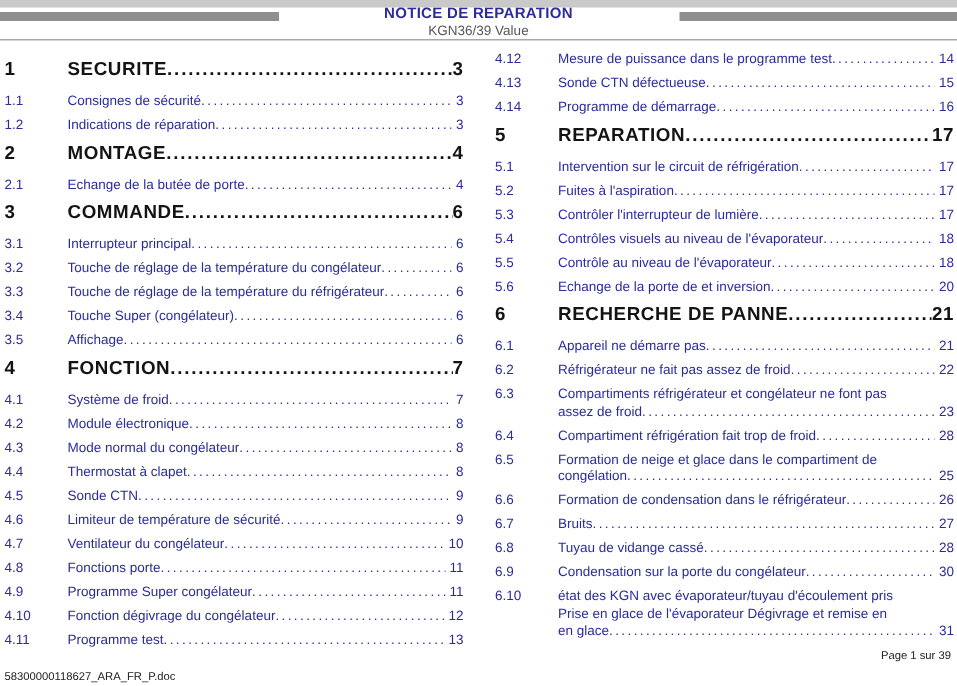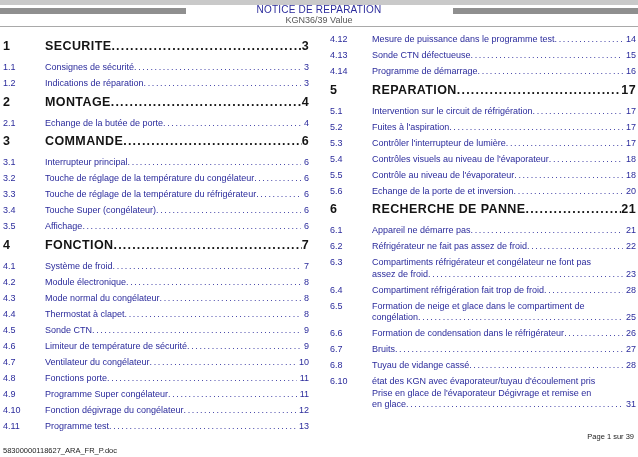--- a/index.html
+++ b/index.html
@@ -9,21 +9,21 @@
     font-family:"Liberation Sans","DejaVu Sans",sans-serif;
     -webkit-font-smoothing:antialiased;
   }
   
   .top-bar{position:absolute;top:0;left:0;width:638px;height:5px;background:var(--bar-light);}
   .hdr-bar{position:absolute;top:8px;height:6px;background:var(--bar-dark);}
   .hdr-bar.left{left:0;width:186px;}
   .hdr-bar.right{left:453px;width:185px;}
   .hdr-title{
     position:absolute;top:4px;left:0;width:638px;text-align:center;
-    font-size:10px;font-weight:normal;color:var(--accent);letter-spacing:.2px;
+    font-size:10px;font-weight:bold;color:var(--accent);letter-spacing:.2px;
   }
   .hdr-sub{
     position:absolute;top:15px;left:0;width:638px;text-align:center;
     font-size:9px;color:#575757;
   }
   .hdr-rule{position:absolute;top:26px;left:0;width:638px;height:1px;background:#a9a9a9;}
   
   .main{position:absolute;top:34px;left:3px;width:633px;display:flex;gap:21px;}
   .col{flex:1;min-width:0;}
   
@@ -523,20 +523,30 @@
     <span class="num">6.8</span>
     <div class="body">
           <div class="line">
             <span class="lt">Tuyau de vidange cassé</span>
             <span class="dots"></span>
             <span class="pg">28</span>
           </div>
         </div>
   </div>
 
+  <div class="entry lvl-s">
+    <span class="num">6.9</span>
+    <div class="body">
+          <div class="line">
+            <span class="lt">Condensation sur la porte du congélateur</span>
+            <span class="dots"></span>
+            <span class="pg">30</span>
+          </div>
+        </div>
+  </div>
 
   <div class="entry lvl-s">
     <span class="num">6.10</span>
     <div class="body">
           <div class="line">
             <span class="lt">état des KGN avec évaporateur/tuyau d'écoulement pris</span>
           </div>
           <div class="line">
             <span class="lt">Prise en glace de l'évaporateur Dégivrage et remise en</span>
           </div>

